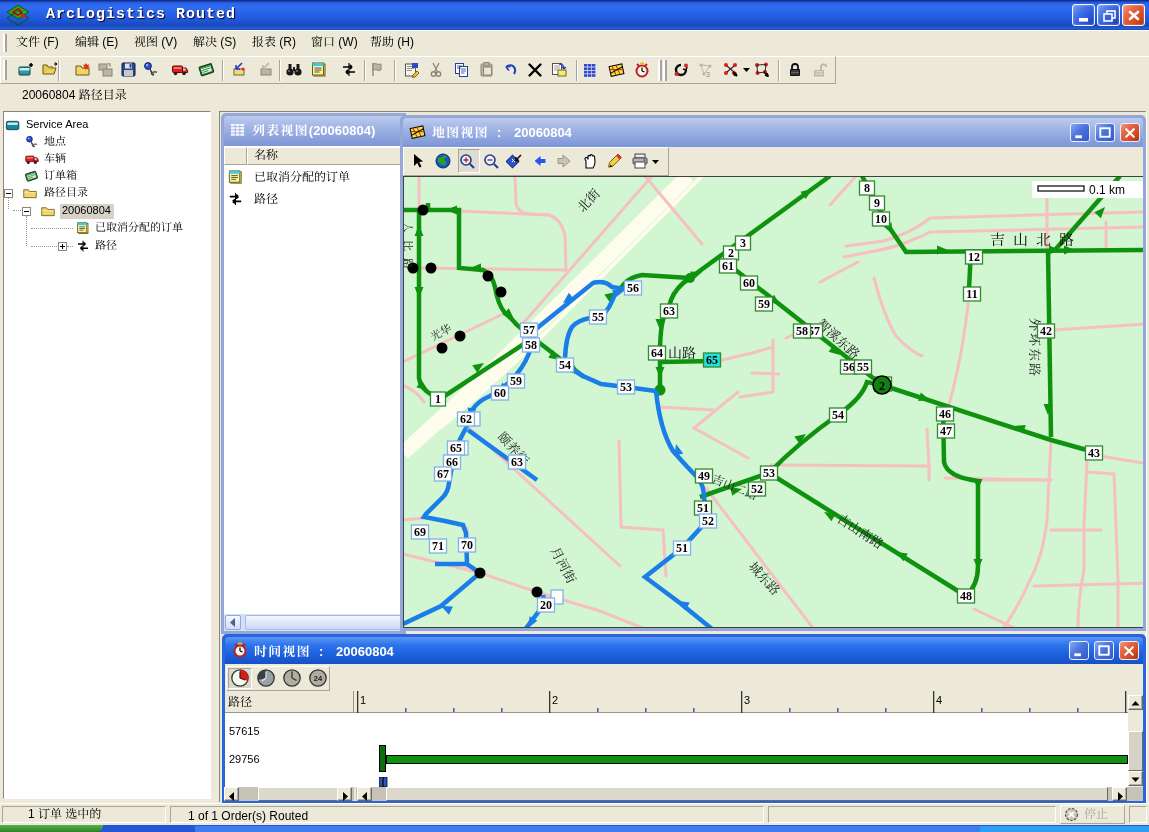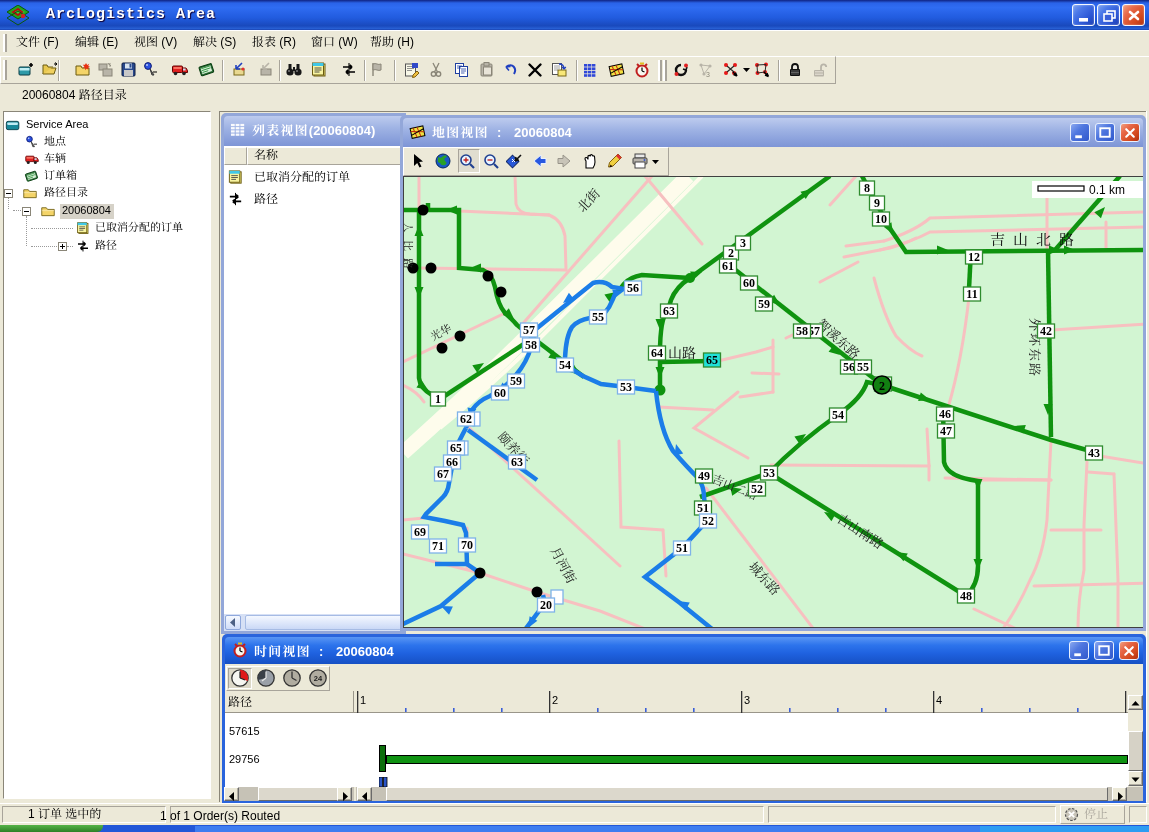--- a/index.html
+++ b/index.html
@@ -7,21 +7,21 @@
 </style></head><body>
 
 <div class="abs" style="left:0;top:0;width:1149px;height:30px;background:linear-gradient(180deg,#0f2382 0%,#2a63e8 10%,#2f6cf2 25%,#215bde 60%,#1949bc 86%,#2a63d8 97%,#10309a 100%)"></div>
 <svg class="abs" style="left:7px;top:5px" width="22" height="21" viewBox="0 0 22 21">
 <polygon points="11,0 22,7 11,14 0,7" fill="#1fa51f" stroke="#0c570c" stroke-width="1"></polygon>
 <polygon points="11,3 18,7 11,11 4,7" fill="#35d435"></polygon>
 <path d="M6 7 L11 4 L15 7 L11 10 Z" fill="none" stroke="#b01010" stroke-width="2"></path>
 <polygon points="11,6 22,13 11,20 0,13" fill="none" stroke="#0c570c" stroke-width="1"></polygon>
 <circle cx="16" cy="11" r="2.2" fill="#d42020"></circle>
 </svg>
-<div class="abs" style="left:46px;top:6px;font-family:'Liberation Mono',monospace;font-size:15px;font-weight:bold;color:#fff;text-shadow:1px 1px 1px #103;letter-spacing:1px">ArcLogistics Area</div>
+<div class="abs" style="left:46px;top:6px;font-family:'Liberation Mono',monospace;font-size:15px;font-weight:bold;color:#fff;text-shadow:1px 1px 1px #103;letter-spacing:1px">ArcLogistics Routed</div>
 <div class="abs" style="left:1072px;top:4px;width:23px;height:22px;background:linear-gradient(135deg,#7da2ef 0%,#4a77e8 30%,#2a55d4 70%,#1e3eb0 100%);border:1px solid #f4f8ff;border-radius:3px;box-shadow:inset 0 0 2px rgba(255,255,255,.5)"><svg width="23" height="22" viewBox="0 0 23 22">
       <rect x="6" y="13" width="9" height="3.6" fill="#fff"></rect>
     </svg></div>
 <div class="abs" style="left:1097px;top:4px;width:23px;height:22px;background:linear-gradient(135deg,#7da2ef 0%,#4a77e8 30%,#2a55d4 70%,#1e3eb0 100%);border:1px solid #f4f8ff;border-radius:3px;box-shadow:inset 0 0 2px rgba(255,255,255,.5)"><svg width="23" height="22" viewBox="0 0 23 22">
       <rect x="9" y="6" width="8" height="7" fill="none" stroke="#fff" stroke-width="1.6"></rect>
       <rect x="6" y="9" width="8" height="7" fill="#3a5fd8" stroke="#fff" stroke-width="1.6"></rect>
     </svg></div>
 <div class="abs" style="left:1122px;top:4px;width:23px;height:22px;background:linear-gradient(135deg,#f0a080 0%,#e8694a 30%,#d44a1f 70%,#b03010 100%);border:1px solid #f4f8ff;border-radius:3px;box-shadow:inset 0 0 2px rgba(255,255,255,.5)"><svg width="23" height="22" viewBox="0 0 23 22">
       <path d="M7 7 L15 14 M15 7 L7 14" stroke="#fff" stroke-width="2.6" stroke-linecap="round"></path>
     </svg></div>
@@ -1180,21 +1180,21 @@
     <g transform="translate(0,14)">
       <text x="0.0" y="0" font-family="Liberation Sans" font-size="12" font-weight="normal" fill="#000" xml:space="preserve">1 </text>
       <use href="#r8BA2" transform="translate(10.0,0) scale(12)" fill="#000"></use>
       <use href="#r5355" transform="translate(22.0,0) scale(12)" fill="#000"></use>
       <text x="34.0" y="0" font-family="Liberation Sans" font-size="12" font-weight="normal" fill="#000" xml:space="preserve"> </text>
       <use href="#r9009" transform="translate(37.3,0) scale(12)" fill="#000"></use>
       <use href="#r4E2D" transform="translate(49.3,0) scale(12)" fill="#000"></use>
       <use href="#r7684" transform="translate(61.3,0) scale(12)" fill="#000"></use>
     </g>
   </svg>
-<div class="abs" style="left:160px;top:809px;font-size:12px;color:#000">1 of 1 Order(s) Routed</div>
+<div class="abs" style="left:188px;top:809px;font-size:12px;color:#000">1 of 1 Order(s) Routed</div>
 <div class="abs" style="left:1060px;top:805px;width:65px;height:19px;background:#ece9d8;border:1px solid;border-color:#fff #a8a49a #a8a49a #fff"></div>
 <svg class="abs" style="left:1064px;top:807px" width="15" height="15">
     <circle cx="7.5" cy="7.5" r="6" fill="#c8c4b8" stroke="#555" stroke-width="1.2" stroke-dasharray="2.5 1.5"></circle>
     <path d="M4.8 4.8 L10.2 10.2 M10.2 4.8 L4.8 10.2" stroke="#fff" stroke-width="1.8"></path>
   </svg>
 <svg style="position:absolute;left:1084px;top:804px;overflow:visible" width="26" height="20">
     <g transform="translate(0,14)">
       <use href="#r505C" transform="translate(0.0,0) scale(12)" fill="#a8a49a"></use>
       <use href="#r6B62" transform="translate(12.0,0) scale(12)" fill="#a8a49a"></use>
     </g>

